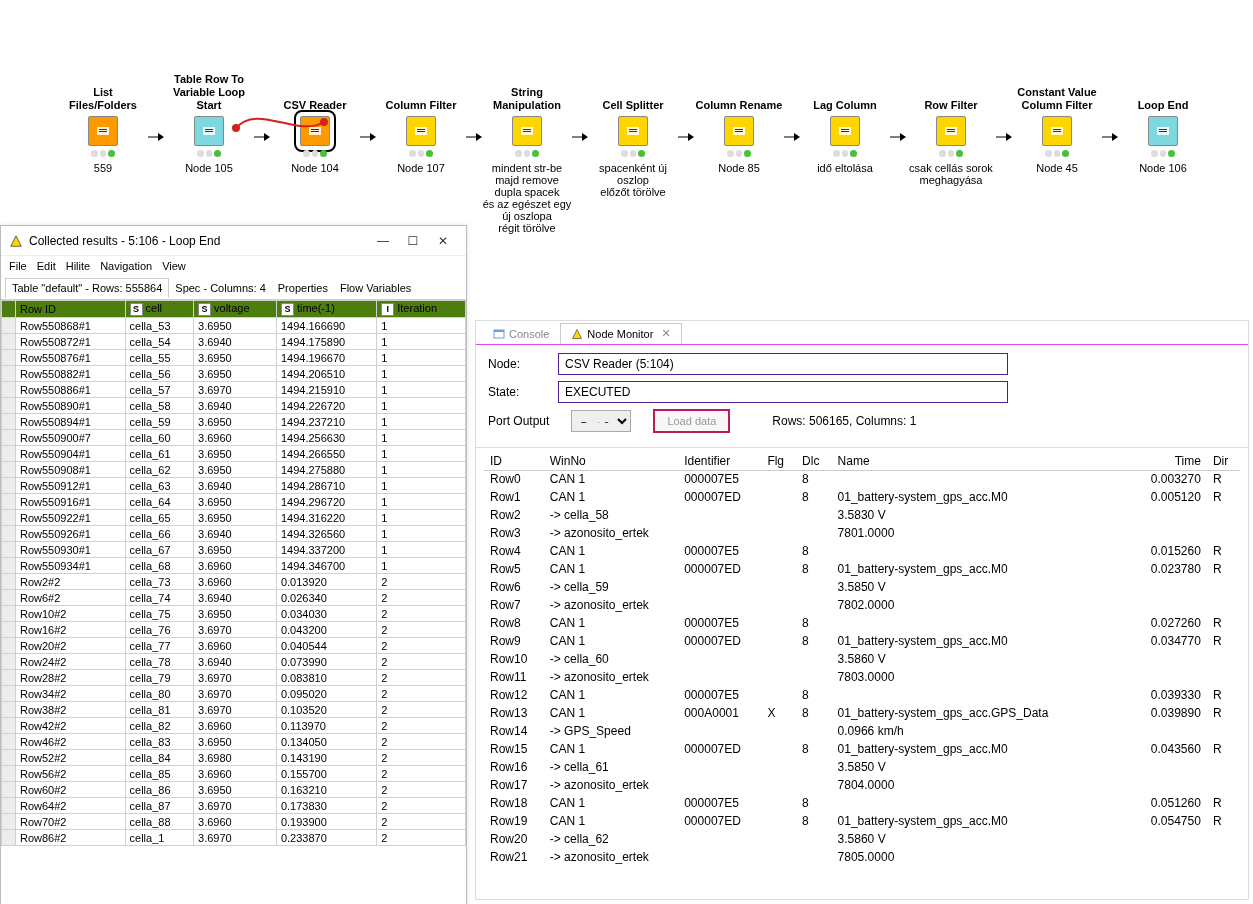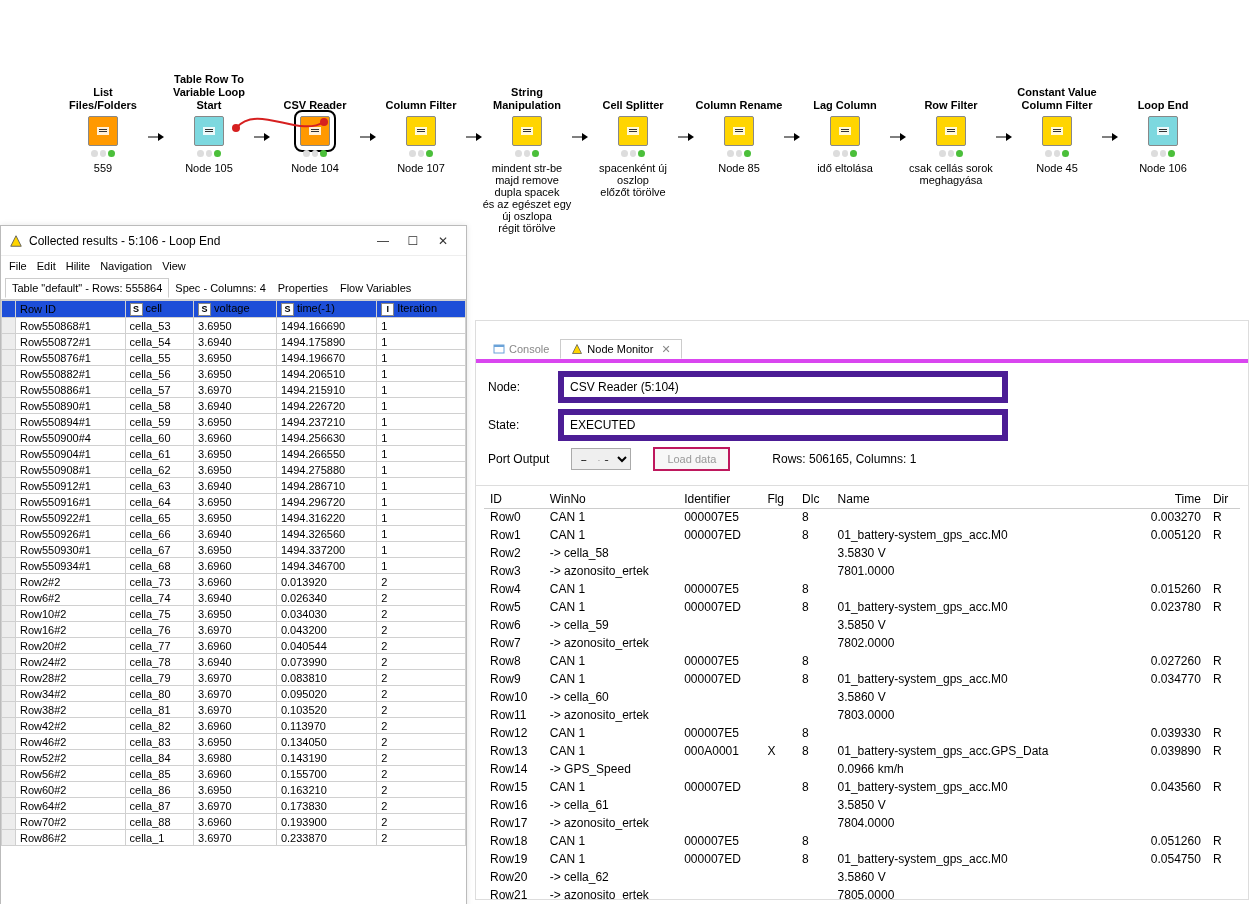--- a/index.html
+++ b/index.html
@@ -147,21 +147,21 @@
   width: 100%;
 }
 .results-table th, .results-table td {
   border: 1px solid #d0d0d0;
   padding: 1px 4px;
   text-align: left;
   white-space: nowrap;
   height: 16px;
 }
 .results-table th {
-  background: #1d4ed8;
+  background: #4d7c0f;
   font-weight: normal;
 }
 .results-table td.rid {
   font-weight: normal;
 }
 .results-table td.stub {
   background: #ededed;
   width: 14px;
 }
 .dtype-box {
@@ -175,24 +175,24 @@
   position: absolute;
   top: 320px; left: 475px;
   right: 4px; bottom: 4px;
   border: 1px solid #ddd;
   background: #fff;
   display: flex;
   flex-direction: column;
 }
 .tabs {
   height: 24px;
-  border-bottom: 4px solid #d946ef;
-  display: flex;
+  border-bottom: 1px solid #d946ef;
+  display: flex;
+  align-items: flex-end;
   padding: 0 6px;
-  margin-top: 18px;
 }
 .tabs .tab {
   padding: 3px 10px;
   font-size: 11px;
   border: 1px solid transparent;
   color: #888;
   display: flex;
   align-items: center;
   gap: 4px;
 }
@@ -211,21 +211,21 @@
   border-bottom: 1px solid #ddd;
 }
 .info-row {
   display: flex;
   align-items: center;
   margin-bottom: 6px;
   gap: 20px;
 }
 .info-row .k { width: 50px; }
 .info-box {
-  border: 6px solid #4c1d95;
+  border: 1px solid #4c1d95;
   padding: 3px 6px;
   min-width: 450px;
   font-size: 12px;
 }
 .port-row {
   display:flex; align-items:center; gap:22px;
 }
 .port-row select {
   font-size: 11px;
   height: 22px;
@@ -601,21 +601,21 @@
           <tr>
             <td class="stub"></td>
             <td class="rid">Row550894#1</td>
             <td>cella_59</td>
             <td>3.6950</td>
             <td>1494.237210</td>
             <td>1</td>
           </tr>
           <tr>
             <td class="stub"></td>
-            <td class="rid">Row550900#4</td>
+            <td class="rid">Row550900#7</td>
             <td>cella_60</td>
             <td>3.6960</td>
             <td>1494.256630</td>
             <td>1</td>
           </tr>
           <tr>
             <td class="stub"></td>
             <td class="rid">Row550904#1</td>
             <td>cella_61</td>
             <td>3.6950</td>

